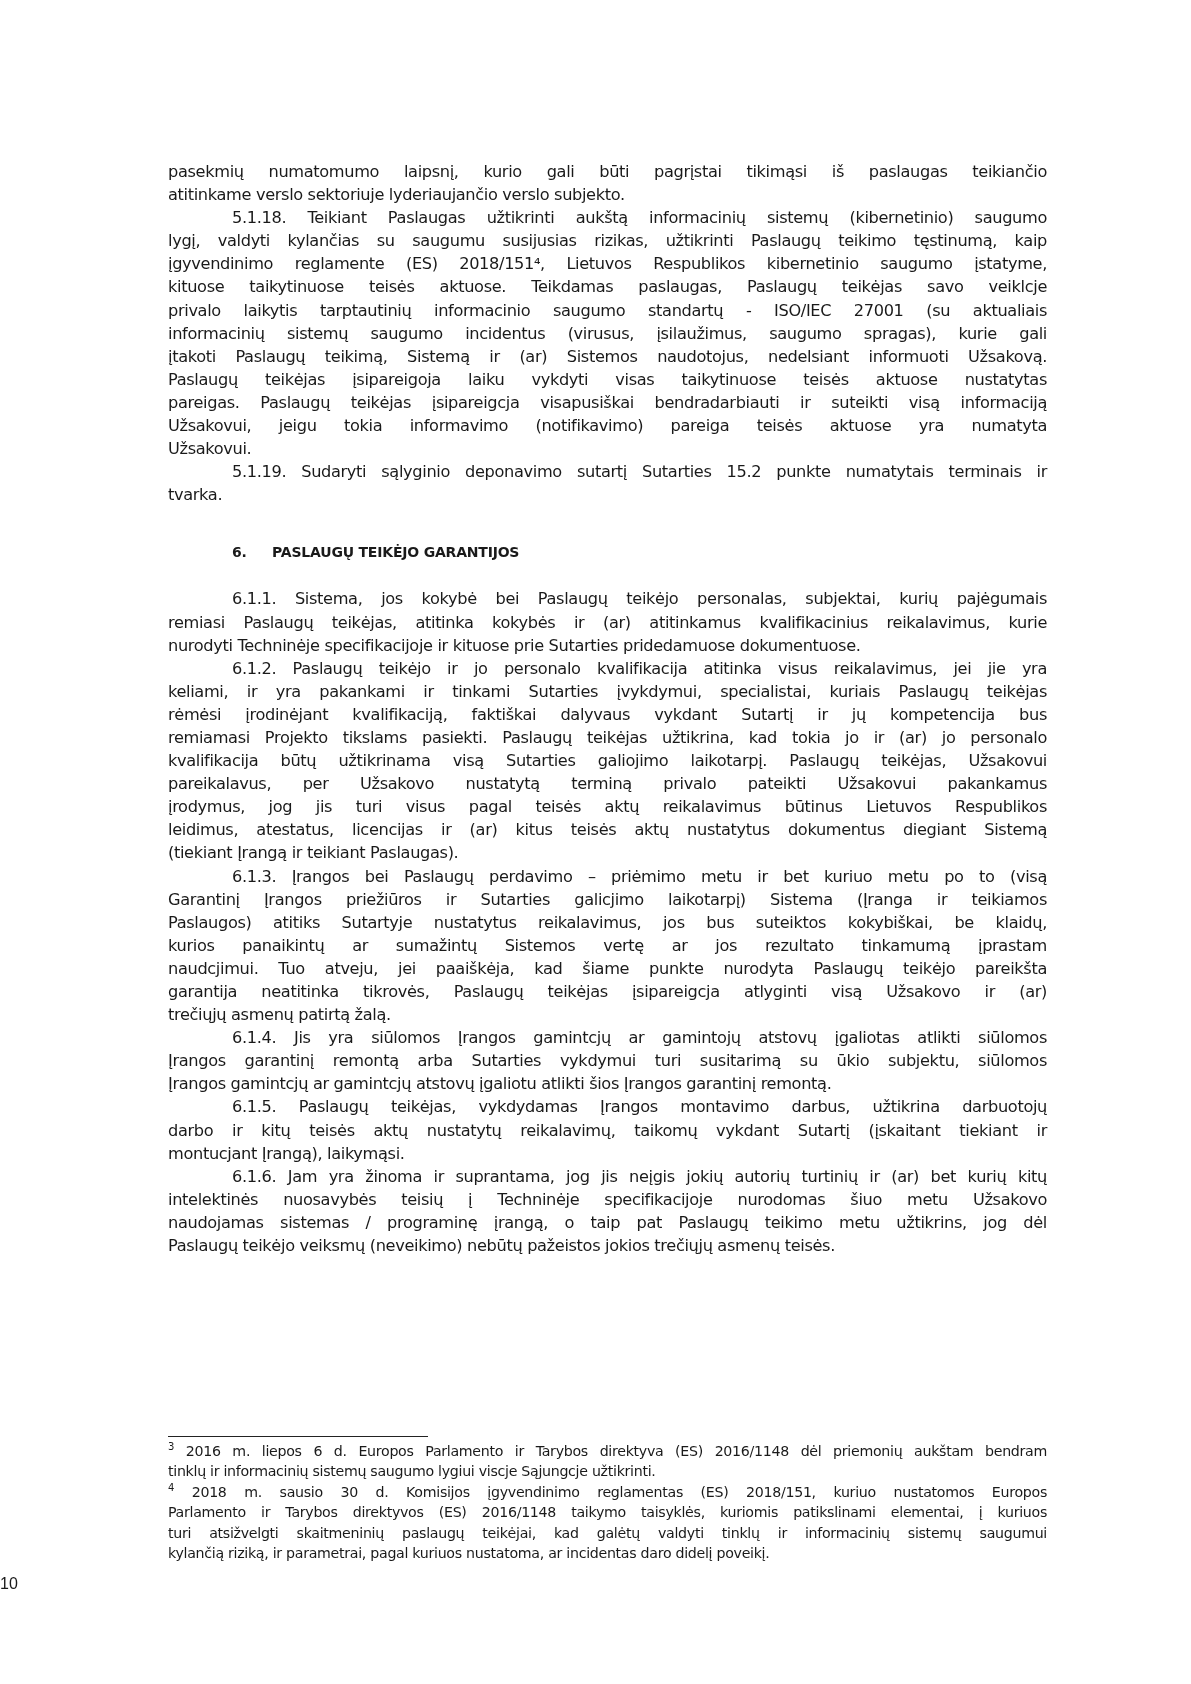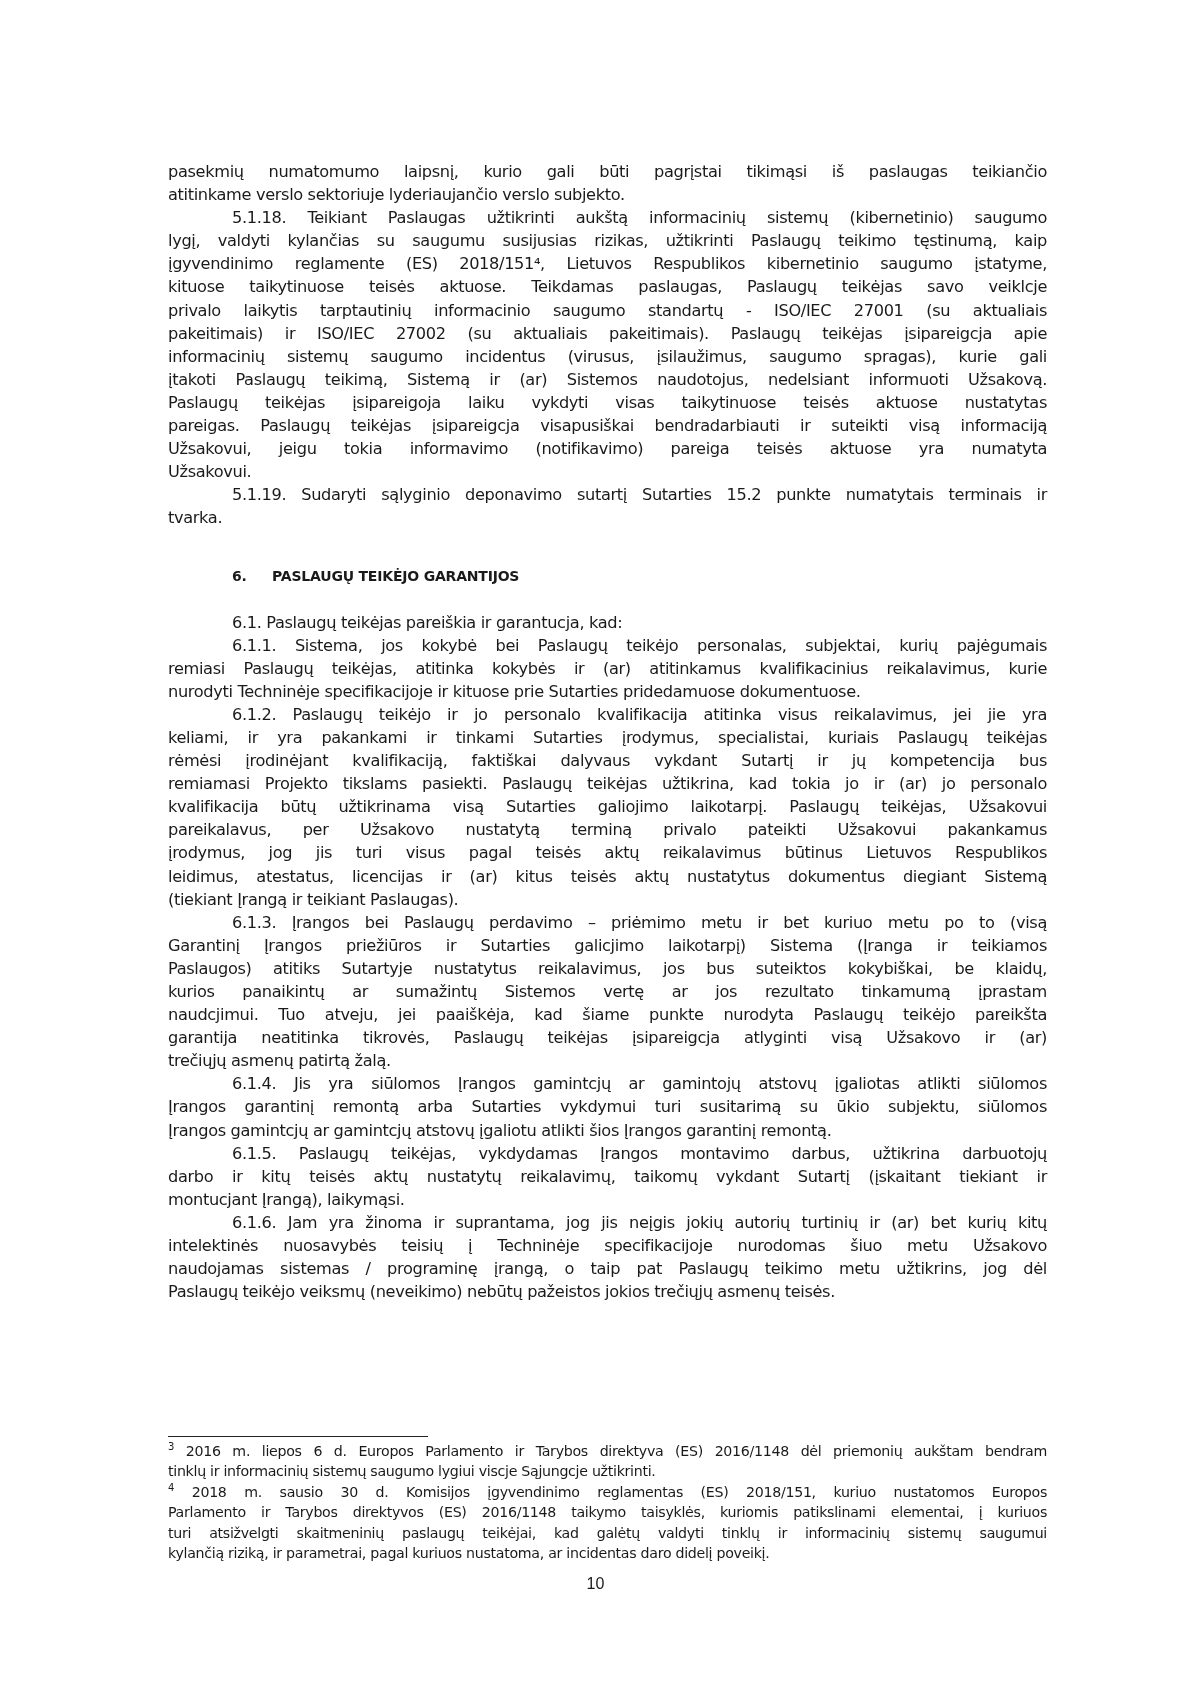--- a/index.html
+++ b/index.html
@@ -13,40 +13,39 @@
   .gap { height: 23px; }
   .heading { font-size: 14px; font-weight: bold; line-height: 23px; height: 23px;
              padding-left: 64px; margin-top: 12px; margin-bottom: 0; letter-spacing: -0.2px; }
   .heading .num { display: inline-block; width: 40px; }
   sup { font-size: 10px; line-height: 0; vertical-align: super; }
   .fn-rule { position: absolute; left: 168px; top: 1436px; width: 260px; border-top: 1px solid #222; }
   .footnotes { position: absolute; left: 168px; top: 1441px; width: 879px; }
   .fn-line { display: block; font-size: 14.2px; line-height: 20.4px; height: 20.4px; white-space: nowrap;
              text-align: justify; text-align-last: justify; letter-spacing: -0.3px; }
   .fn-line.last { text-align-last: left; }
-  .page-number { position: absolute; left: 0; width: 1191px; top: 1575px; text-align: center;
+  .page-number { position: absolute; left: 0; width: 1191px; top: 1575px; 
                  font-family: "Liberation Sans", sans-serif; font-size: 16px; }
 </style>
 </head>
 <body>
 
 <div class="page">
 
   <div>
     <span class="line">pasekmių numatomumo laipsnį, kurio gali būti pagrįstai tikimąsi iš paslaugas teikiančio</span>
     <span class="line last">atitinkame verslo sektoriuje lyderiaujančio verslo subjekto.</span>
   </div>
 
   <div>
     <span class="line indent">5.1.18.   Teikiant Paslaugas užtikrinti aukštą informacinių sistemų (kibernetinio) saugumo</span>
     <span class="line">lygį, valdyti kylančias su saugumu susijusias rizikas, užtikrinti Paslaugų teikimo tęstinumą, kaip</span>
     <span class="line">įgyvendinimo reglamente (ES) 2018/151⁴, Lietuvos Respublikos kibernetinio saugumo įstatyme,</span>
     <span class="line">kituose taikytinuose teisės aktuose. Teikdamas paslaugas, Paslaugų teikėjas savo veiklcje</span>
     <span class="line">privalo laikytis tarptautinių informacinio saugumo standartų - ISO/IEC 27001 (su aktualiais</span>
-    <span class="line">pakeitimais) ir ISO/IEC 27002 (su aktualiais pakeitimais). Paslaugų teikėjas įsipareigcja apie</span>
     <span class="line">informacinių sistemų saugumo incidentus (virusus, įsilaužimus, saugumo spragas), kurie gali</span>
     <span class="line">įtakoti Paslaugų teikimą, Sistemą ir (ar) Sistemos naudotojus, nedelsiant informuoti Užsakovą.</span>
     <span class="line">Paslaugų teikėjas įsipareigoja laiku vykdyti visas taikytinuose teisės aktuose nustatytas</span>
     <span class="line">pareigas. Paslaugų teikėjas įsipareigcja visapusiškai bendradarbiauti ir suteikti visą informaciją</span>
     <span class="line">Užsakovui, jeigu tokia informavimo (notifikavimo)  pareiga teisės aktuose yra numatyta</span>
     <span class="line last">Užsakovui.</span>
   </div>
 
   <div>
     <span class="line indent">5.1.19.  Sudaryti sąlyginio deponavimo sutartį Sutarties 15.2 punkte numatytais terminais ir</span>
@@ -54,33 +53,30 @@
   </div>
 
   <div class="gap"></div>
 
   <div class="heading">
     <span class="num">6.</span><span>PASLAUGŲ TEIKĖJO GARANTIJOS</span>
   </div>
 
   <div class="gap"></div>
 
-  <div>
-    <span class="line indent last">6.1.   Paslaugų teikėjas pareiškia ir garantucja, kad:</span>
-  </div>
 
   <div>
     <span class="line indent">6.1.1. Sistema, jos kokybė bei Paslaugų teikėjo personalas, subjektai, kurių pajėgumais</span>
     <span class="line">remiasi Paslaugų teikėjas, atitinka kokybės ir (ar) atitinkamus kvalifikacinius reikalavimus, kurie</span>
     <span class="line last">nurodyti Techninėje specifikacijoje ir kituose prie Sutarties pridedamuose dokumentuose.</span>
   </div>
 
   <div>
     <span class="line indent">6.1.2. Paslaugų teikėjo ir jo personalo kvalifikacija atitinka visus reikalavimus, jei jie yra</span>
-    <span class="line">keliami, ir yra pakankami ir tinkami Sutarties įrodymus, specialistai, kuriais Paslaugų teikėjas</span>
+    <span class="line">keliami, ir yra pakankami ir tinkami Sutarties įvykdymui, specialistai, kuriais Paslaugų teikėjas</span>
     <span class="line">rėmėsi įrodinėjant kvalifikaciją, faktiškai dalyvaus vykdant Sutartį ir jų kompetencija bus</span>
     <span class="line">remiamasi Projekto tikslams pasiekti. Paslaugų teikėjas užtikrina, kad tokia jo ir (ar) jo personalo</span>
     <span class="line">kvalifikacija būtų užtikrinama visą Sutarties galiojimo laikotarpį. Paslaugų teikėjas, Užsakovui</span>
     <span class="line">pareikalavus, per Užsakovo nustatytą terminą privalo pateikti Užsakovui pakankamus</span>
     <span class="line">įrodymus, jog jis turi visus pagal teisės aktų reikalavimus būtinus Lietuvos Respublikos</span>
     <span class="line">leidimus, atestatus, licencijas ir (ar) kitus teisės aktų nustatytus dokumentus diegiant Sistemą</span>
     <span class="line last">(tiekiant Įrangą ir teikiant Paslaugas).</span>
   </div>
 
   <div>

